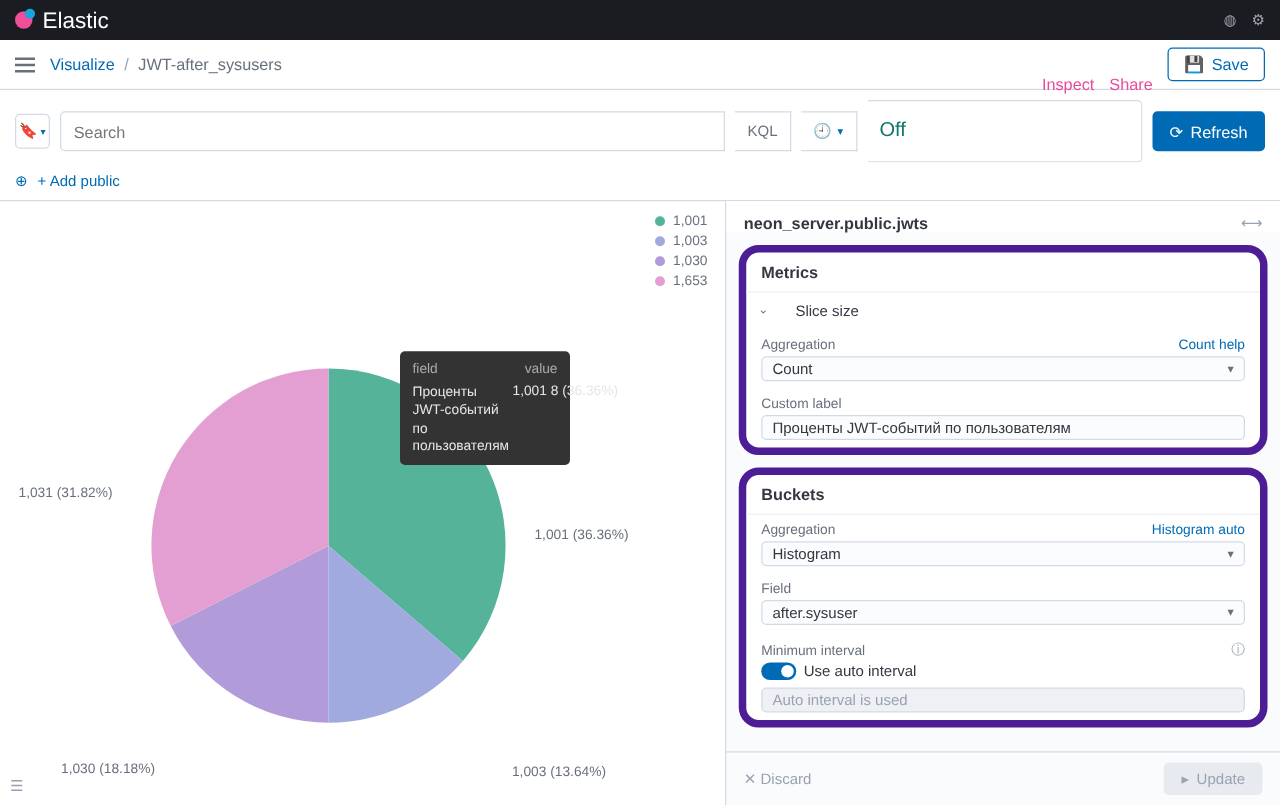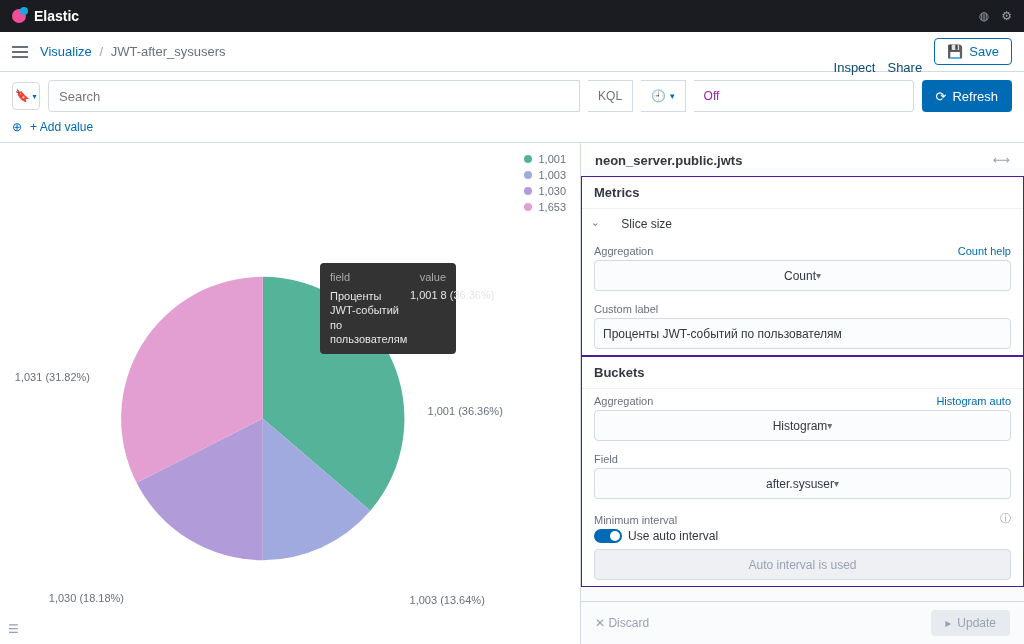--- a/index.html
+++ b/index.html
@@ -1,38 +1,38 @@
 <!DOCTYPE html>
 <html><head>
 <meta charset="utf-8">
 <style>
 * { box-sizing: border-box; margin: 0; padding: 0; font-family: -apple-system, BlinkMacSystemFont, "Segoe UI", Helvetica, Arial, sans-serif; }
 body { background: #fff; font-size: 12px; color: #343741; }
 .topbar { background: #1a1c21; height: 32px; display: flex; align-items: center; padding: 0 12px; color: #fff; justify-content: space-between; }
 .topbar-left { display: flex; align-items: center; gap: 8px; }
 .logo-dot { width: 14px; height: 14px; border-radius: 50%; background: #f04e98; display:inline-block; position:relative; }
 .logo-dot::after{content:"";position:absolute;width:8px;height:8px;border-radius:50%;background:#14a7df;top:-2px;left:8px;}
-.topbar-title { font-size: 14px; font-weight: 700; }
+.topbar-title { font-size: 18px; font-weight: 400; }
 .topbar-right { display: flex; gap: 12px; align-items: center; }
 .subheader { height: 40px; border-bottom: 1px solid #d3dae6; display: flex; align-items: center; padding: 0 12px; justify-content: space-between; }
 .subheader-left { display: flex; align-items: center; gap: 12px; }
 .hamburger { width:16px; display:flex; flex-direction:column; gap:3px; cursor:pointer;}
 .hamburger span{height:2px;background:#69707d;}
 .breadcrumb { font-size: 13px; color: #69707d; }
 .breadcrumb a { color: #006bb4; text-decoration: none; }
 .breadcrumb .sep { margin: 0 4px; color: #98a2b3;}
 .subheader-right { display:flex; gap:12px; align-items:center; }
-.link-btn { color: #0c4a6e; font-size: 13px; cursor:pointer;margin-top:32px; }
+.link-btn { color: #ec4899; font-size: 13px; cursor:pointer;margin-top:32px; }
 .save-btn { border: 1px solid #006bb4; color:#006bb4; background:#fff; padding:5px 12px; border-radius:4px; font-size:13px; display:flex; align-items:center; gap:6px; cursor:pointer;}
 .querybar { display:flex; padding:8px 12px; gap:8px; align-items:center; }
 .filter-icon-box{ width:28px; height:28px; border:1px solid #d3dae6; border-radius:4px; display:flex; align-items:center; justify-content:center; color:#006bb4; cursor:pointer;}
 .search-input { flex:1; height:32px; border:1px solid #d3dae6; border-radius:4px 0 0 4px; padding:0 10px; font-size:13px; color:#69707d; }
 .kql-btn{height:32px; border:1px solid #d3dae6; border-left:none; padding:0 10px; font-size:12px; color:#69707d; display:flex;align-items:center; cursor:pointer;}
 .time-btn{height:32px;border:1px solid #d3dae6;border-left:none;padding:0 10px;font-size:12px;color:#006bb4;display:flex;align-items:center;gap:4px;cursor:pointer;}
-.off-box{flex-basis:220px;height:32px;border:1px solid #d3dae6;border-left:none;border-radius:0 4px 4px 0;padding:0 10px;font-size:12px;color:#a21caf;display:flex;align-items:center;}
+.off-box{flex-basis:220px;height:50px;border:1px solid #d3dae6;border-left:none;border-radius:0 4px 4px 0;padding:0 10px;font-size:16px;color:#0f766e;display:flex;align-items:center;}
 .refresh-btn{height:32px;background:#006bb4;color:#fff;border:none;border-radius:4px;padding:0 14px;font-size:13px;display:flex;align-items:center;gap:6px;cursor:pointer;}
 .filterbar{padding:0 12px 8px 12px; display:flex; align-items:center; gap:8px;}
 .addfilter{color:#006bb4;font-size:12px;cursor:pointer;}
 .main{display:flex; height:calc(644px - 32px - 40px - 48px - 28px); border-top:1px solid #d3dae6;}
 .chart-area{flex:1; position:relative; padding:10px 20px;}
 .legend{position:absolute; top:10px; right:14px; font-size:11px; color:#69707d;}
 .legend-item{display:flex;align-items:center;gap:6px;margin-bottom:4px;}
 .legend-dot{width:8px;height:8px;border-radius:50%;}
 .pie-wrap{position:absolute; left:50%; top:56%; transform:translate(-58%,-50%);}
 .slice-label{position:absolute;font-size:11px;color:#69707d;white-space:nowrap;}
@@ -40,28 +40,28 @@
 .tooltip-header{display:flex;justify-content:space-between;color:#aaa;margin-bottom:6px;}
 .tooltip-row{display:flex;justify-content:space-between;gap:4px;}
 .tooltip-field{max-width:76px;line-height:1.3;}
 .sidebar{width:444px; border-left:1px solid #d3dae6; overflow-y:auto; background:#fafbfd;}
 .panel-header{padding:10px 14px 0 14px;background:#fff;}
 .panel-title{font-size:13px;font-weight:600;margin-bottom:8px;}
 .header-action{float:right;color:#98a2b3;cursor:pointer;}
 .tabs{display:flex;gap:16px;border-bottom:1px solid #d3dae6;}
 .tab{padding:6px 0;font-size:12px;color:#69707d;cursor:pointer;}
 .tab.active{color:#006bb4;border-bottom:2px solid #006bb4;}
-.section{background:#fff;border:1px solid #4c1d95;border-radius:0;}
+.section{background:#fff;margin:10px;border:6px solid #4c1d95;border-radius:16px;}
 .section-title{padding:8px 12px;font-size:13px;font-weight:600;border-bottom:1px solid #edf0f5;}
 .accordion-row{padding:8px 12px;font-size:12px;display:flex;align-items:center;gap:24px;cursor:pointer;}
 .chevron{display:inline-block;transform:rotate(90deg);font-size:10px;color:#69707d;}
 .form-group{padding:6px 12px;}
 .form-label{font-size:11px;color:#69707d;margin-bottom:3px;display:flex;justify-content:space-between;align-items:flex-end;}
 .help-link{color:#006bb4;font-size:11px;cursor:pointer;}
-.select-box,.text-box{width:100%;height:31px;border:1px solid #d3dae6;border-radius:4px;padding:0 8px;font-size:12px;color:#343741;background:#fbfcfd;display:flex;align-items:center;justify-content:center;}
+.select-box,.text-box{width:100%;height:20px;border:1px solid #d3dae6;border-radius:4px;padding:0 8px;font-size:12px;color:#343741;background:#fbfcfd;display:flex;align-items:center;justify-content:space-between;}
 .text-box.disabled{background:#eef0f4;color:#98a2b3;}
 .toggle{width:28px;height:14px;background:#006bb4;border-radius:8px;position:relative;display:inline-block;vertical-align:middle;margin-right:6px;}
 .toggle::after{content:"";position:absolute;width:10px;height:10px;background:#fff;border-radius:50%;top:2px;right:2px;}
 .row-actions{display:flex;gap:8px;margin-left:auto;}
 .footer{position:absolute;bottom:0;right:0;width:444px;background:#fafbfd;border-top:1px solid #d3dae6;border-left:1px solid #d3dae6;padding:8px 14px;display:flex;justify-content:space-between;align-items:center;}
 .discard{color:#98a2b3;font-size:12px;cursor:pointer;}
 .update-btn{background:#e7ebef;color:#98a2b3;border:none;border-radius:4px;padding:6px 14px;font-size:12px;display:flex;align-items:center;gap:6px;cursor:pointer;}
 .bottom-left-icon{position:absolute;bottom:8px;left:8px;color:#98a2b3;cursor:pointer;}
 svg.pie{width:340px;height:340px;}
 </style>
@@ -112,21 +112,21 @@
     </div>
   <div class="off-box">Off</div>
   <button class="refresh-btn">
     <span>⟳</span>
     <span>Refresh</span>
   </button>
 </div>
 
 <div class="filterbar">
   <span style="color:#006bb4;">⊕</span>
-  <span class="addfilter">+ Add value</span>
+  <span class="addfilter">+ Add public</span>
 </div>
 
 <div class="main">
 
   <div class="chart-area">
     <div class="legend">
       <div class="legend-item">
           <span class="legend-dot" style="background:#54b399"></span>
           <span>1,001</span>
         </div>

